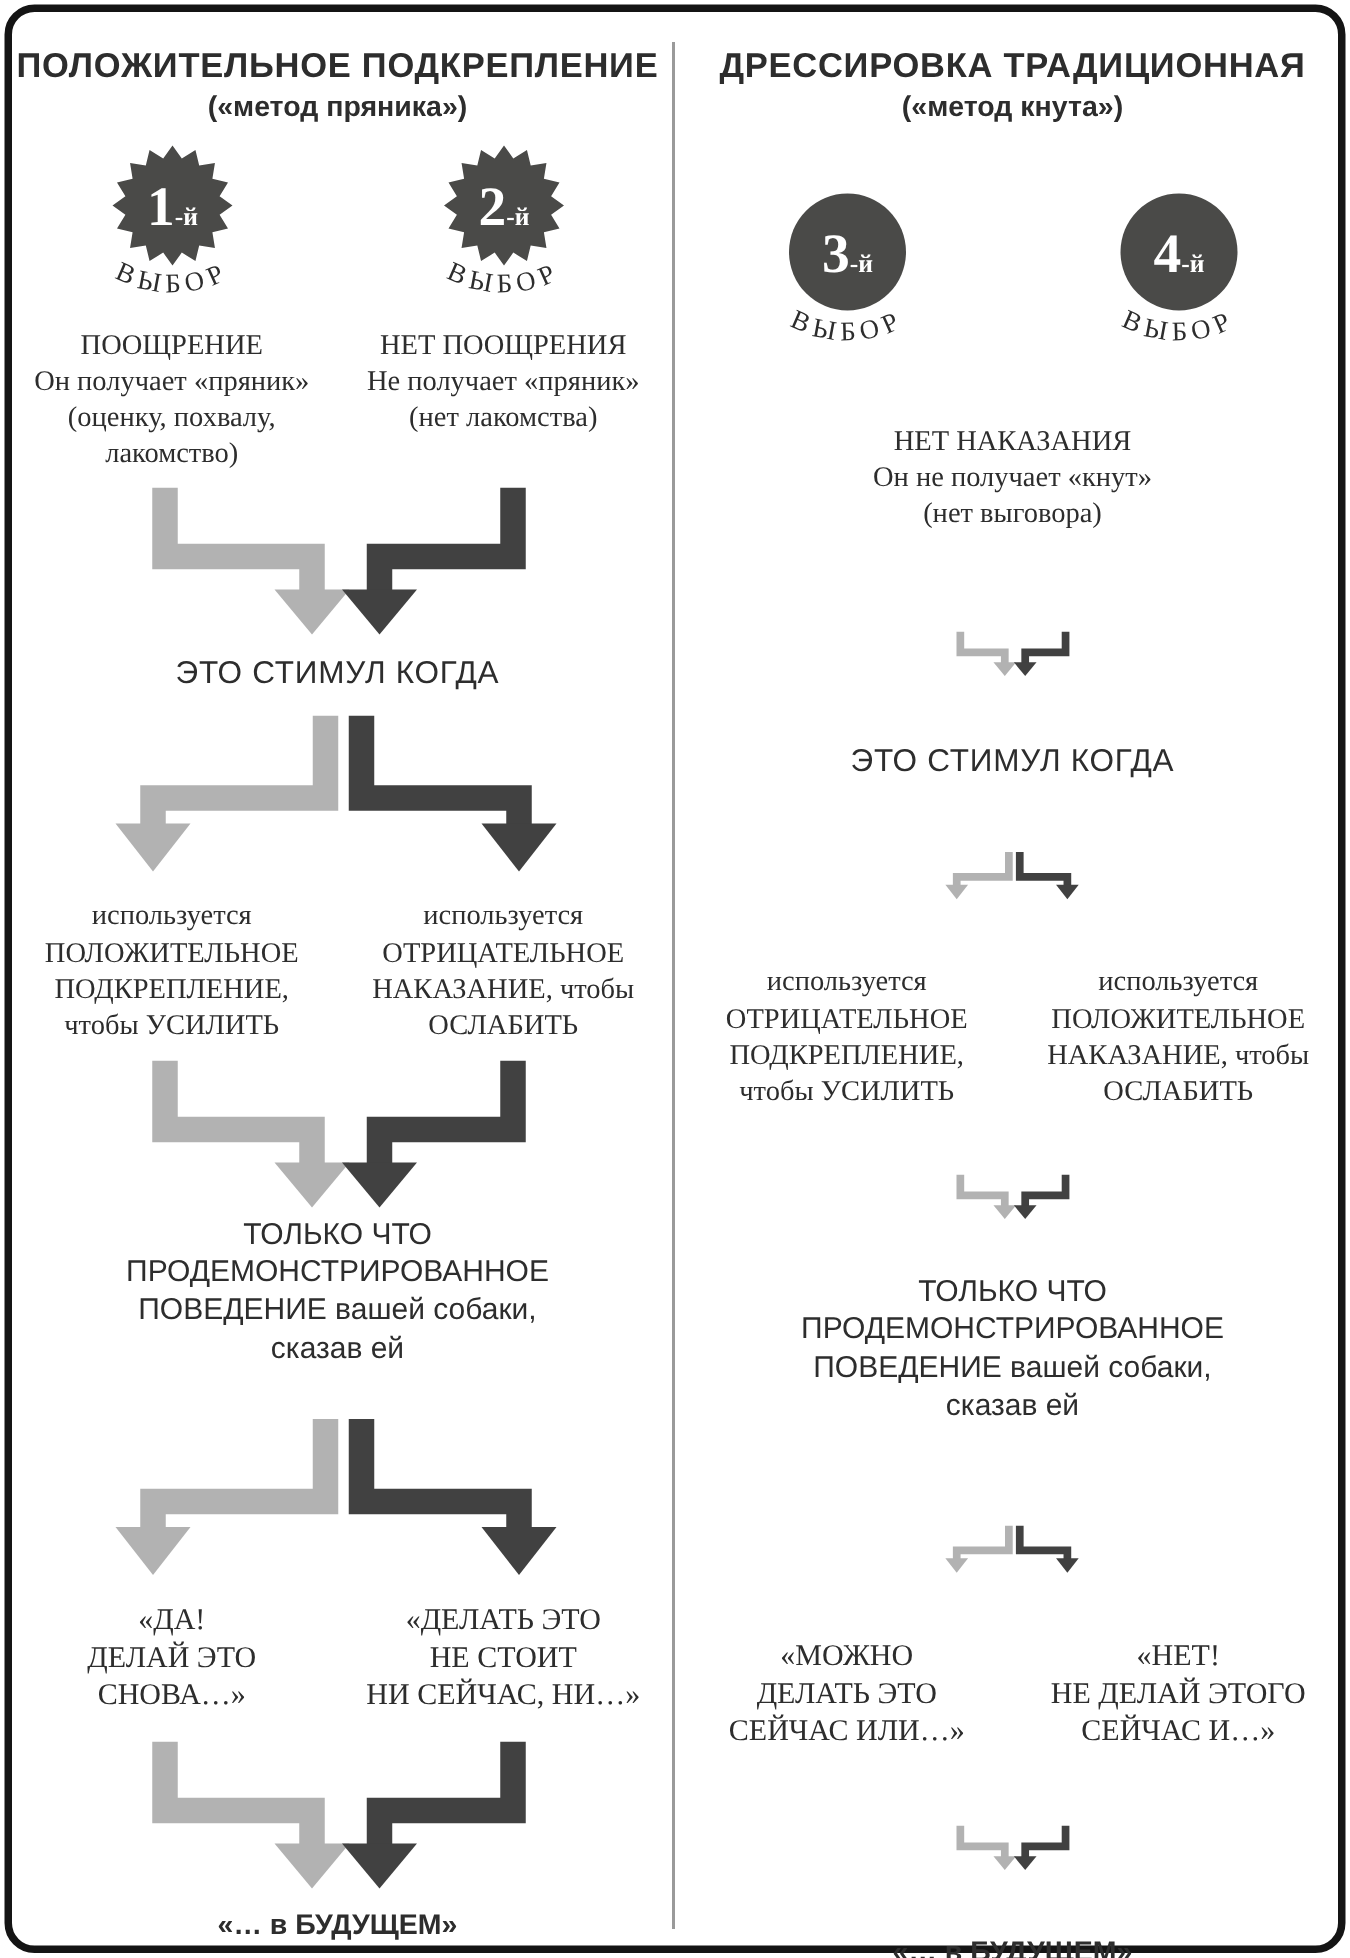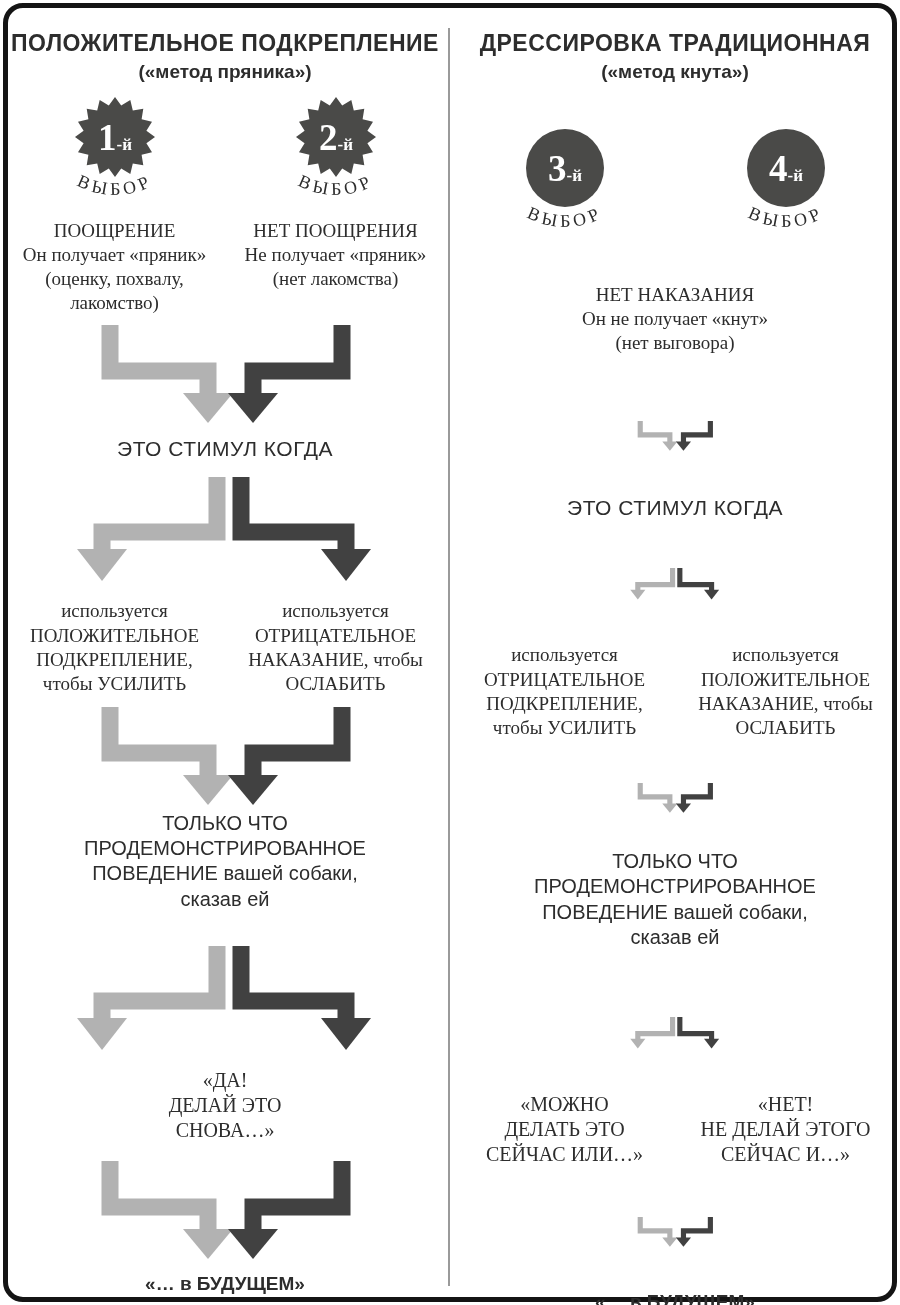--- a/index.html
+++ b/index.html
@@ -139,20 +139,23 @@
       <path class="la" d="M213,0 L213,55 L98,55 L98,74"></path>
       <polygon class="lah" points="73,72 123,72 98,104"></polygon>
       <path class="da" d="M237,0 L237,55 L342,55 L342,74"></path>
       <polygon class="dah" points="317,72 367,72 342,104"></polygon>
     </svg>
 
     <div class="pair quotes">
       <div class="cell ml">«ДА!
 ДЕЛАЙ ЭТО
 СНОВА…»</div>
+      <div class="cell ml">«ДЕЛАТЬ ЭТО
+НЕ СТОИТ
+НИ СЕЙЧАС, НИ…»</div>
     </div>
 
     <svg class="arrows cv3" width="442" height="100" viewBox="0 0 442 100">
       <path class="la" d="M106,0 L106,46 L204,46 L204,70"></path>
       <polygon class="lah" points="179,68 229,68 204,98"></polygon>
       <path class="da" d="M338,0 L338,46 L249,46 L249,70"></path>
       <polygon class="dah" points="224,68 274,68 249,98"></polygon>
     </svg>
 
     <div class="future">«… в БУДУЩЕМ»</div>

